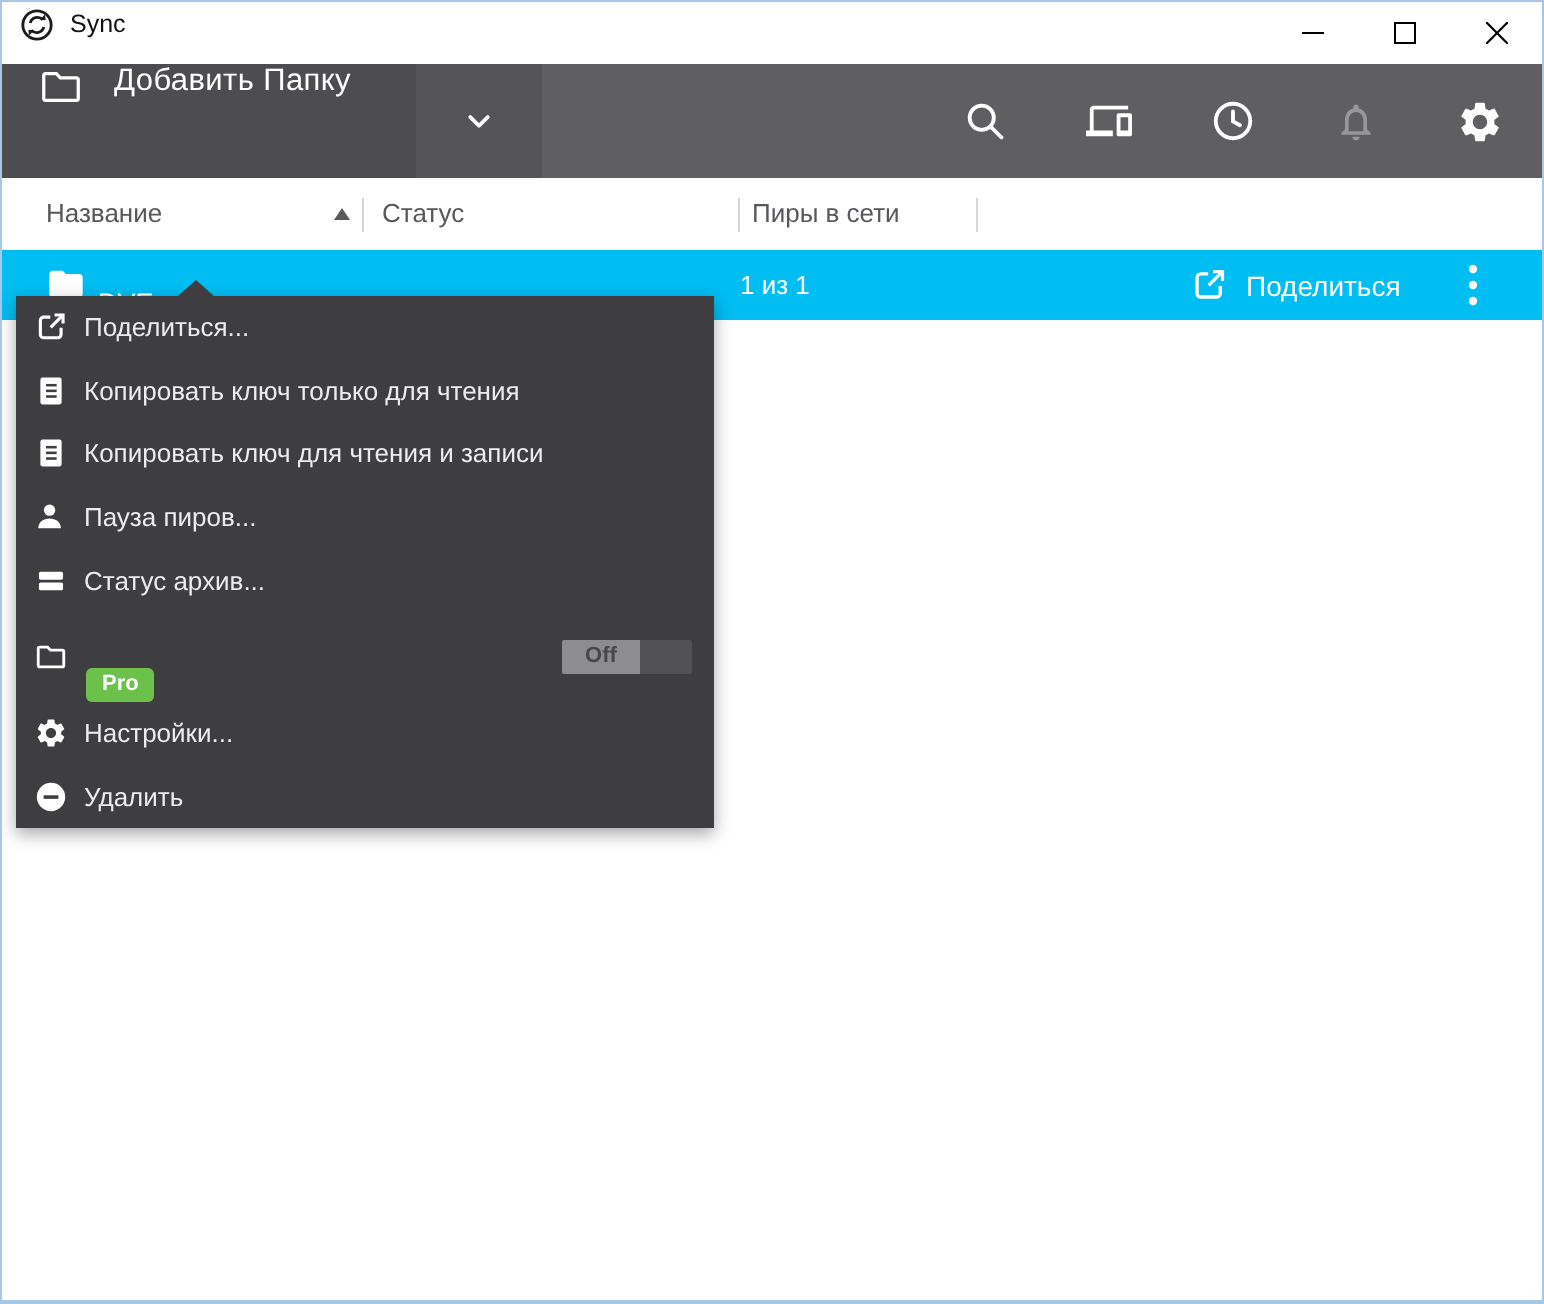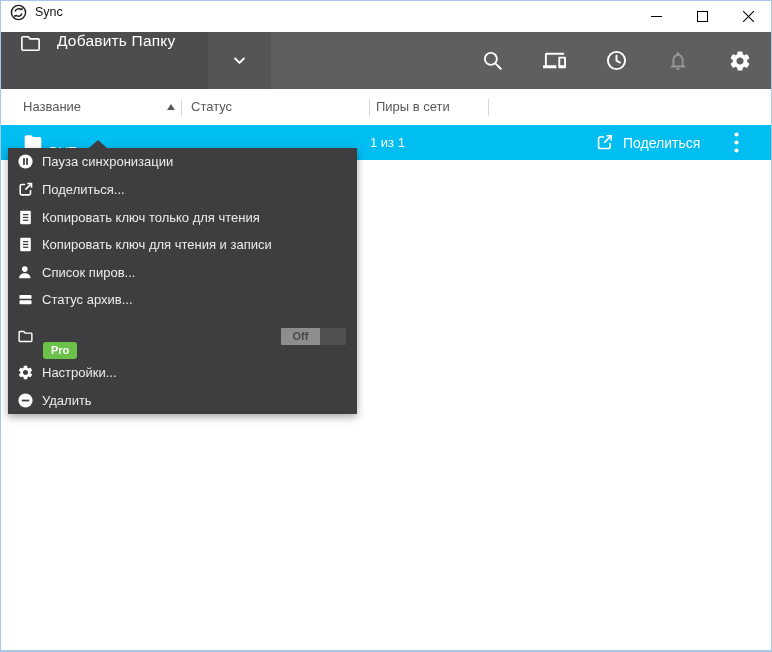--- a/index.html
+++ b/index.html
@@ -174,30 +174,20 @@
         <circle cx="2.5" cy="18.5" r="2.1" fill="#fff"></circle>
       </svg>
     </div>
   </div>
 
   <div class="content"></div>
 
   <div class="context-menu">
     <span class="menu-pointer"></span>
 
-    <div class="menu-item">
-      <span class="mi-icon">
-        <svg viewBox="0 0 24 24" width="17" height="17">
-          <circle cx="12" cy="12" r="10" fill="#fff"></circle>
-          <rect x="8.6" y="7.3" width="2.5" height="9.4" fill="#3e3e40"></rect>
-          <rect x="12.9" y="7.3" width="2.5" height="9.4" fill="#3e3e40"></rect>
-        </svg>
-      </span>
-      <span class="mi-label">Пауза синхронизации</span>
-    </div>
 
     <div class="menu-item">
       <span class="mi-icon">
         <svg viewBox="0 0 24 24" width="17" height="17">
           <path d="M11.5 5H6.8A2.3 2.3 0 0 0 4.5 7.3v10a2.3 2.3 0 0 0 2.3 2.3h10a2.3 2.3 0 0 0 2.3-2.3V12.6" fill="none" stroke="#fff" stroke-width="2.2"></path>
           <path d="M14.5 3.5h6v6" fill="none" stroke="#fff" stroke-width="2.2"></path>
           <path d="M20 4L11.8 12.2" stroke="#fff" stroke-width="2.2"></path>
         </svg>
       </span>
       <span class="mi-label">Поделиться...</span>
@@ -227,21 +217,21 @@
       <span class="mi-label">Копировать ключ для чтения и записи</span>
     </div>
 
     <div class="menu-item">
       <span class="mi-icon">
         <svg viewBox="0 0 24 24" width="17" height="17">
           <circle cx="11" cy="7.2" r="4" fill="#fff"></circle>
           <path d="M3 20c0-4.4 3.6-7 8-7s8 2.6 8 7z" fill="#fff"></path>
         </svg>
       </span>
-      <span class="mi-label">Список пиров...</span>
+      <span class="mi-label">Пауза пиров...</span>
     </div>
 
     <div class="menu-item">
       <span class="mi-icon">
         <svg viewBox="0 0 24 24" width="17" height="17">
           <rect x="3.5" y="5.5" width="17" height="5.6" rx="1.2" fill="#fff"></rect>
           <rect x="3.5" y="13" width="17" height="5.6" rx="1.2" fill="#fff"></rect>
         </svg>
       </span>
       <span class="mi-label">Статус архив...</span>

